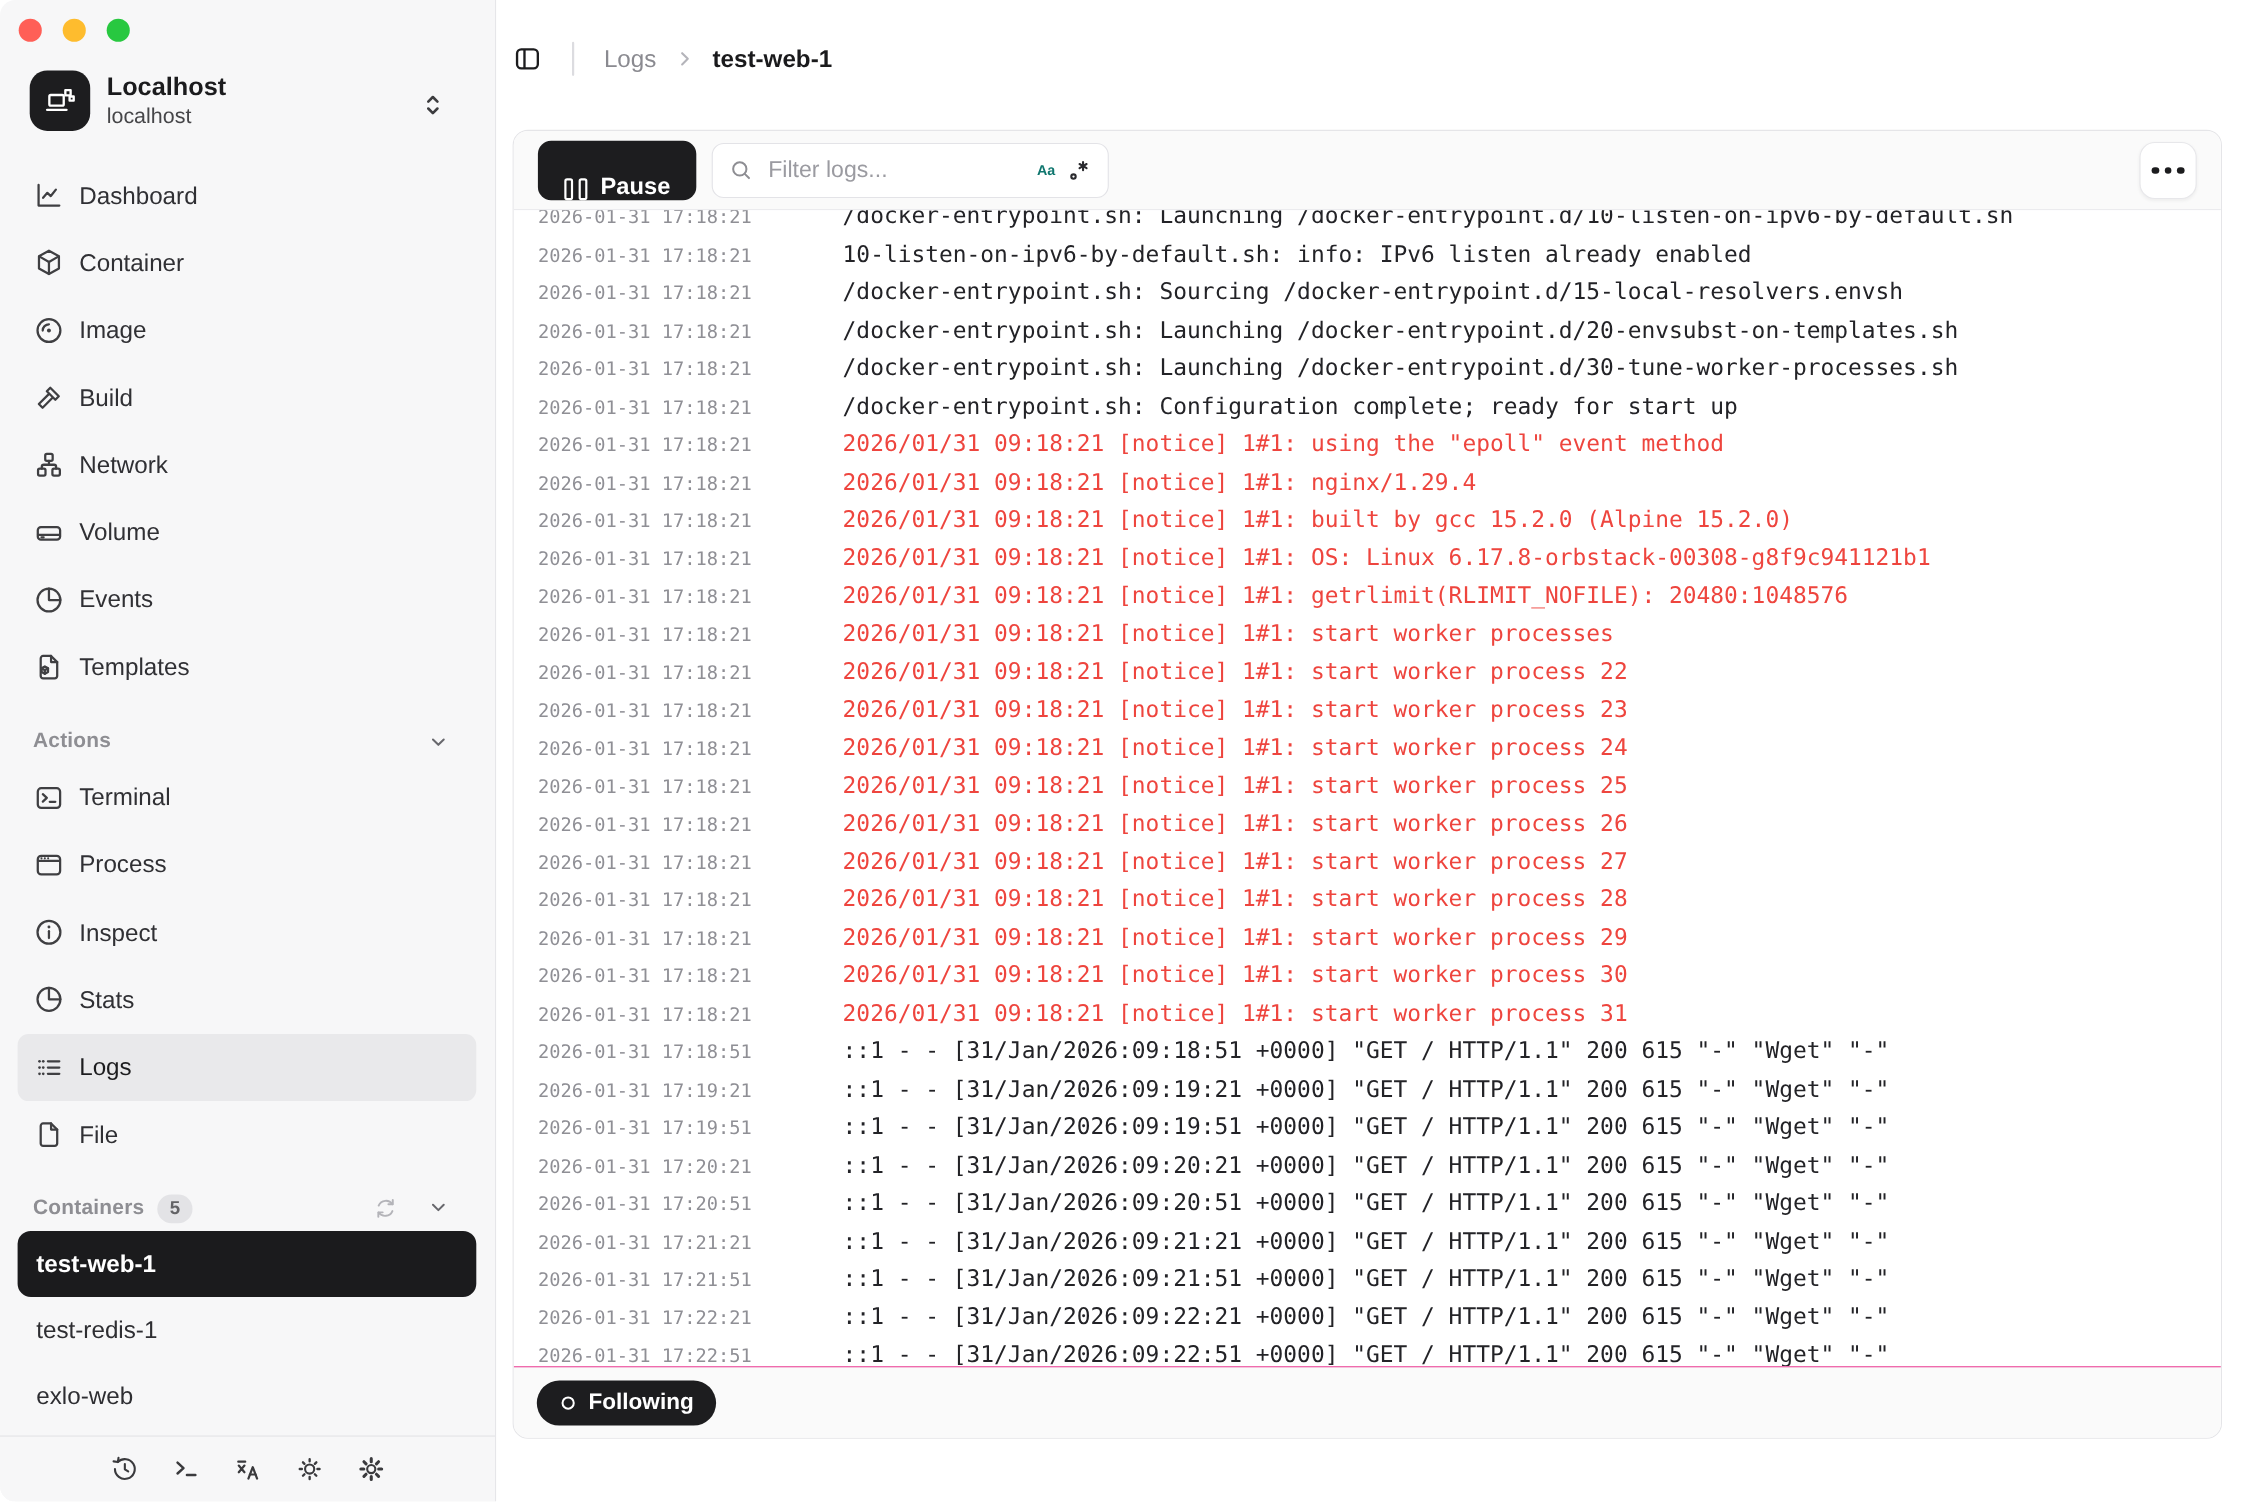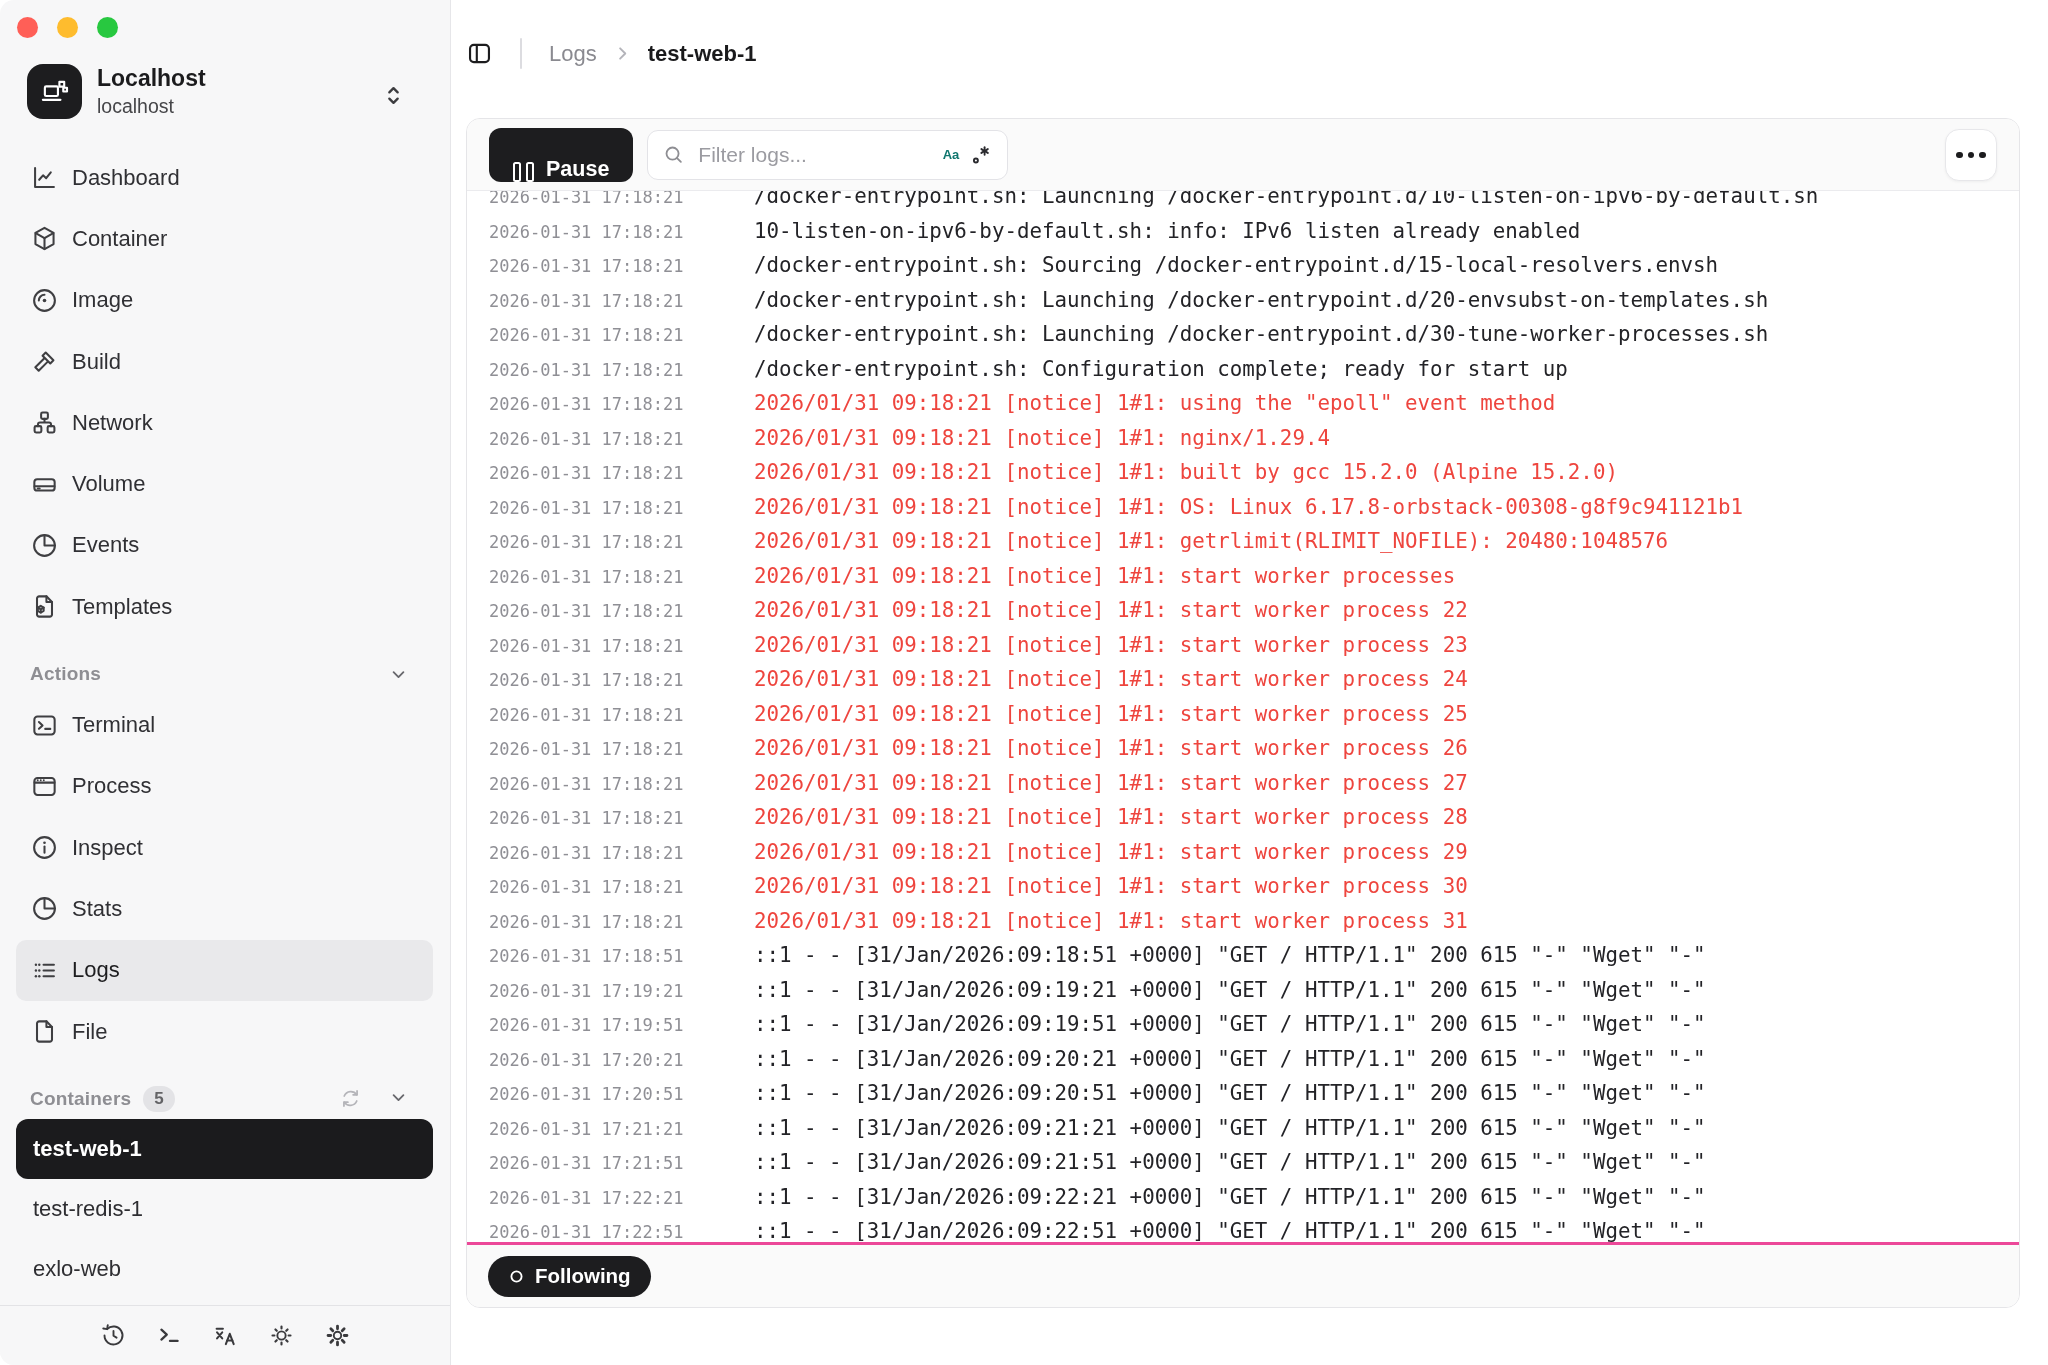--- a/index.html
+++ b/index.html
@@ -94,26 +94,26 @@
   .regex-ic { width:24px; height:24px; color:#2b2b2f; display:flex; }
   .regex-ic svg { width:24px; height:24px; }
   .menu-btn { position:absolute; right:22px; top:10px; width:52px; height:52px; background:#fff;
               border:1px solid #e7e7ea; border-radius:14px; box-shadow:0 1px 3px rgba(0,0,0,.05);
               display:flex; align-items:center; justify-content:center; gap:5px; }
   .menu-btn i { width:6.5px; height:6.5px; border-radius:50%; background:#1c1c1e; display:block; }
 
   .log-area { flex:1; background:#fff; overflow:hidden; padding-left:22px;
               font-family:"DejaVu Sans Mono", monospace; }
   .log-list { margin-top:-12px; }
-  .log-row { display:flex; align-items:baseline; height:34.5px; line-height:34.5px; white-space:pre; }
+  .log-row { display:flex; align-items:baseline; height:34.5px; line-height:34.5px; white-space:pre;gap:12px; }
   .log-time { width:196px; margin-right:69px; flex:none; font-size:17px; color:#8f8f95; }
   .log-msg { font-size:20.8px; color:#232327; }
   .log-row.notice .log-msg { color:#ee453e; }
 
-  .statusbar { height:65px; background:#fafafa; border-top:3px solid #ec4899;
+  .statusbar { height:65px; background:#fafafa; border-top:1px solid #ec4899;
                display:flex; align-items:center; padding:0 21px; flex:none; }
   .following-pill { height:41px; padding:0 20px; background:#1d1d1f; border:none; border-radius:21px;
                     color:#fff; font-family:inherit; font-size:20.5px; font-weight:700;
                     display:flex; align-items:center; gap:10px; }
   .following-pill .circ { width:17px; height:17px; display:flex; color:#fff; }
   .circ svg { width:17px; height:17px; }
 
   svg { display:block; }
 </style>
 </head>

